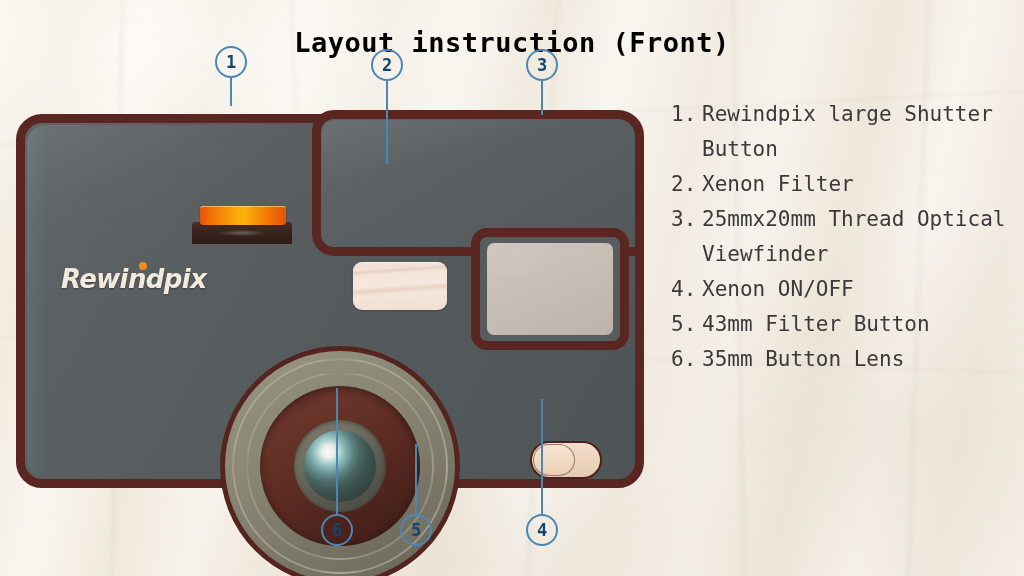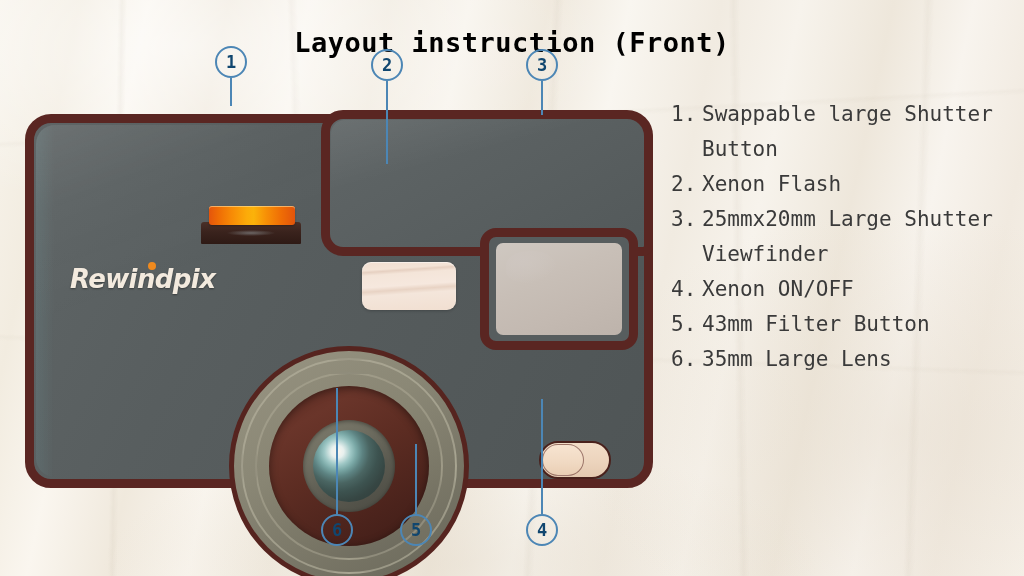--- a/index.html
+++ b/index.html
@@ -52,21 +52,21 @@
     font-size: 27px;
     font-weight: bold;
     letter-spacing: 0.5px;
     color: #000000;
     margin-top: 16px;
   }
 
   
   #camera {
     position: absolute;
-    left: 25px;
+    left: 16px;
     top: 110px;
     width: 704px;
     height: 378px;
   }
   
   .cam-body {
     position: absolute;
     left: 0; top: 4px;
     width: 628px; height: 374px;
     box-sizing: border-box;
@@ -373,35 +373,35 @@
 </div>
 
 <div class="callout">
   <div class="bubble" style="left:321px; top:514px;">6</div>
   <div class="stem" style="left:336px; top:388px; height:126px;"></div>
 </div>
 
 <div id="legend">
   <div class="item">
     <span class="num">1.</span>
-    <span class="txt">Swappable large Shutter Button</span>
+    <span class="txt">Rewindpix large Shutter Button</span>
   </div>
   <div class="item">
     <span class="num">2.</span>
-    <span class="txt">Xenon Flash</span>
+    <span class="txt">Xenon Filter</span>
   </div>
   <div class="item">
     <span class="num">3.</span>
-    <span class="txt">25mmx20mm Large Shutter Viewfinder</span>
+    <span class="txt">25mmx20mm Thread Optical Viewfinder</span>
   </div>
   <div class="item">
     <span class="num">4.</span>
     <span class="txt">Xenon ON/OFF</span>
   </div>
   <div class="item">
     <span class="num">5.</span>
     <span class="txt">43mm Filter Button</span>
   </div>
   <div class="item">
     <span class="num">6.</span>
-    <span class="txt">35mm Large Lens</span>
+    <span class="txt">35mm Button Lens</span>
   </div>
 </div>
 
 </body></html>

